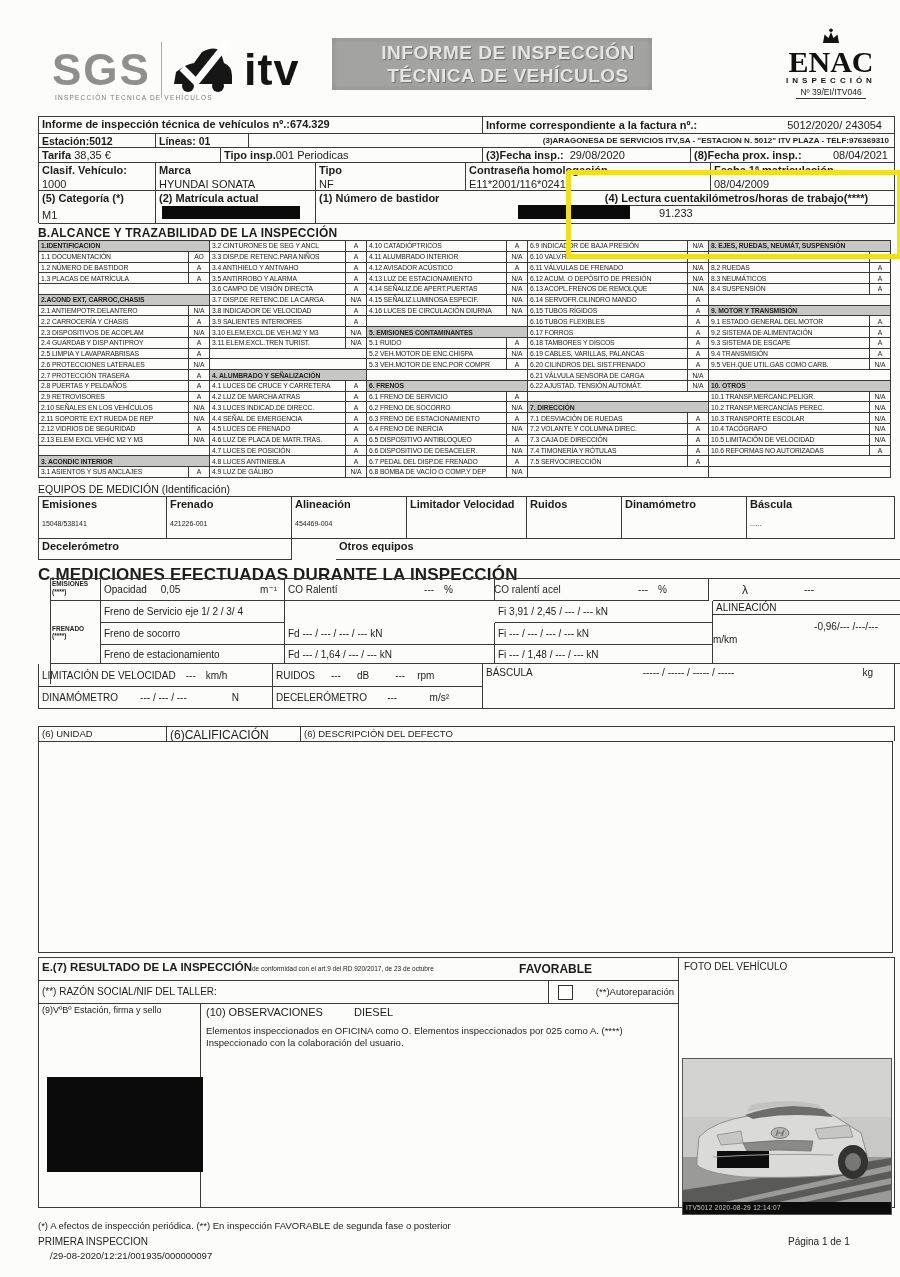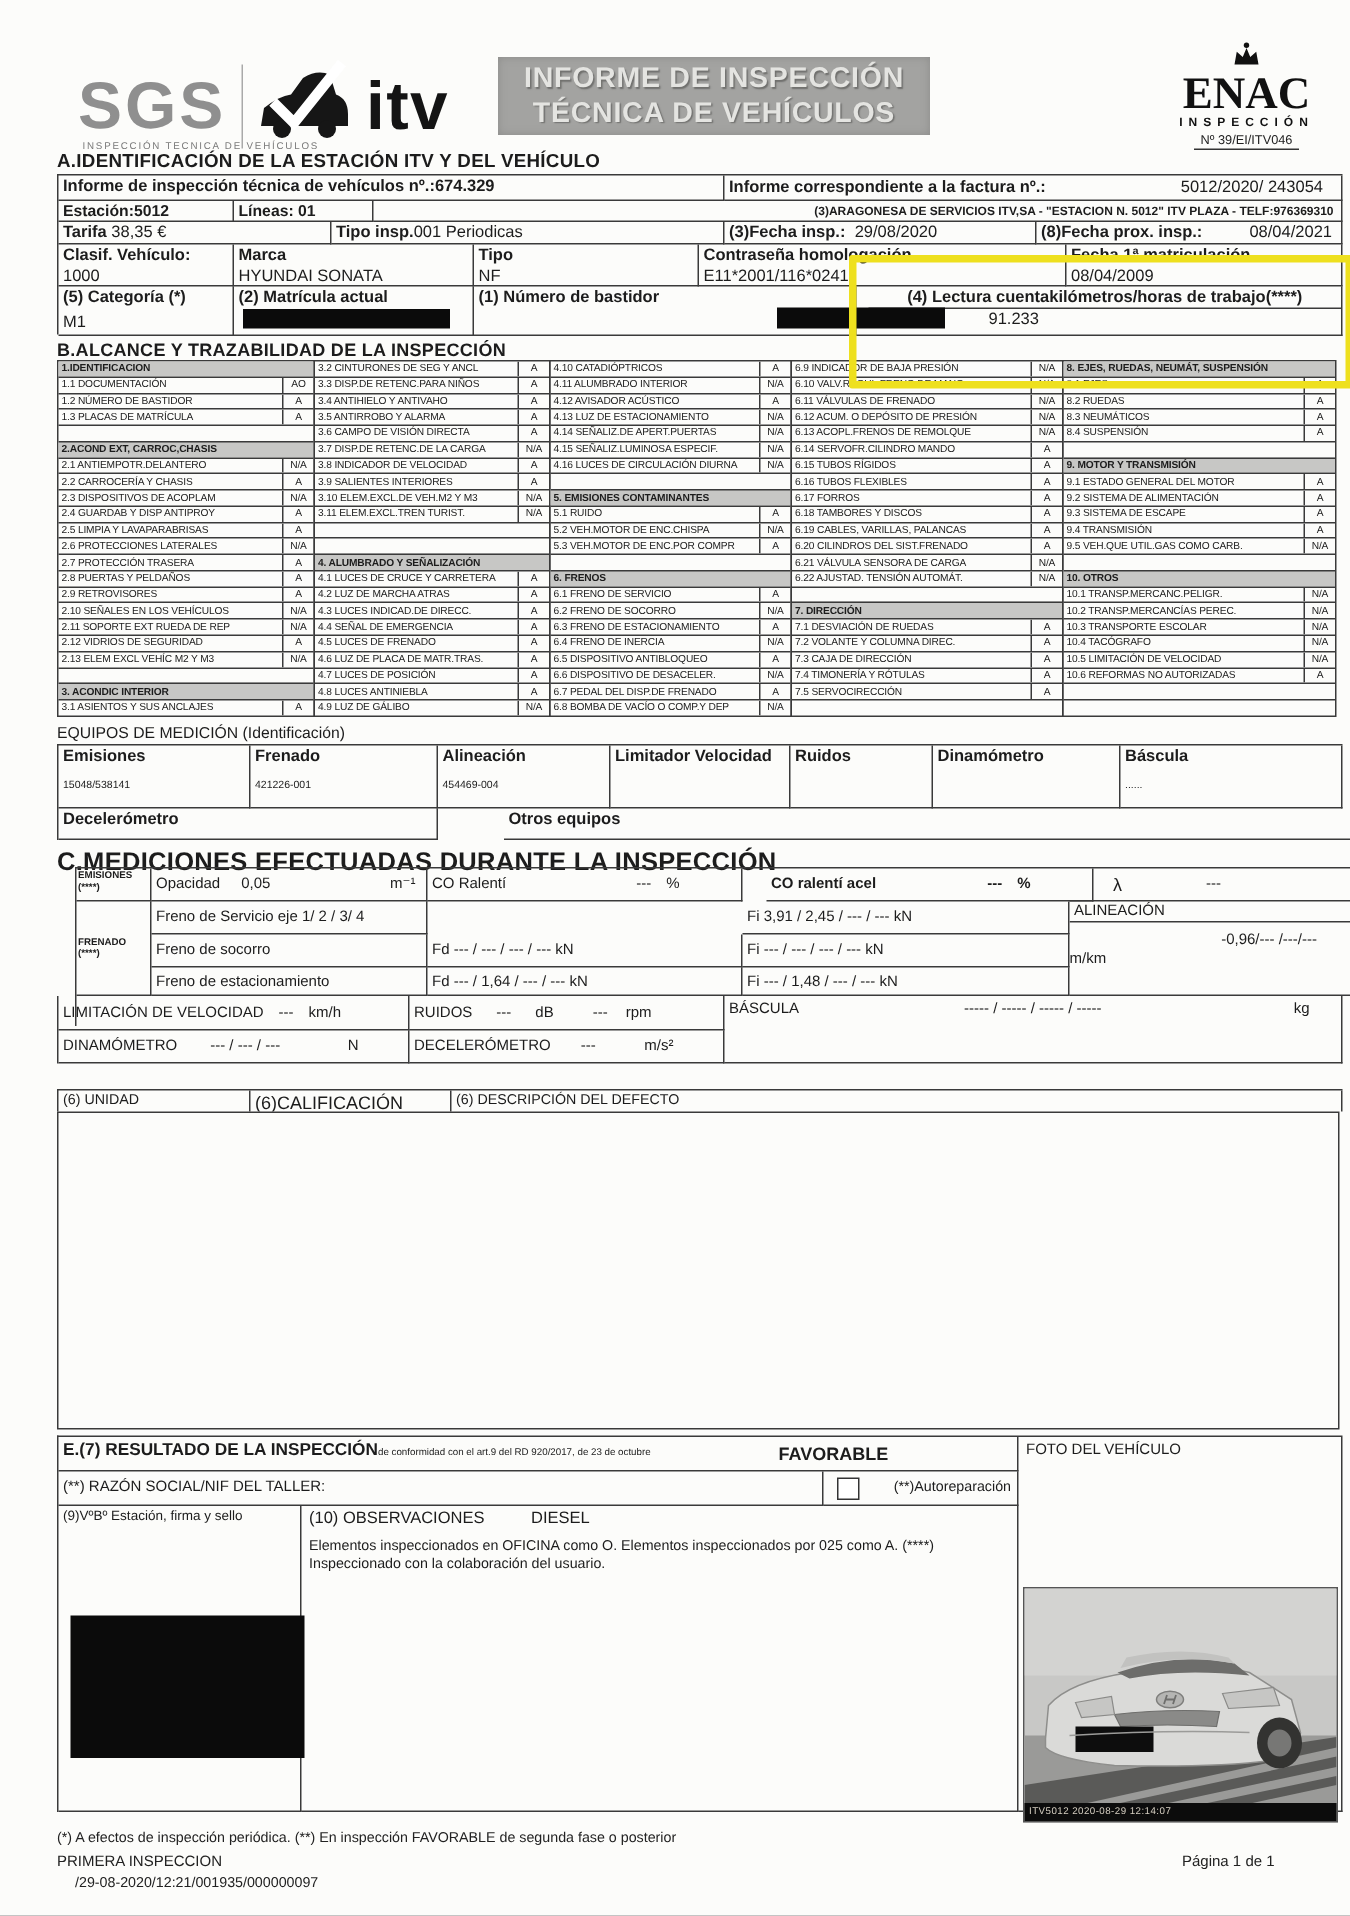--- a/index.html
+++ b/index.html
@@ -73,38 +73,37 @@
         <path d="M2,44 L4,32 Q14,24 22,23 L30,12 Q40,6 48,10 L52,23 Q60,26 60,36 L60,44 Z" fill="#161616"></path>
         <circle cx="16" cy="46" r="6" fill="#161616"></circle>
           <circle cx="46" cy="46" r="6" fill="#161616"></circle>
         <polyline points="10,28 24,42 56,2" fill="none" stroke="#fff" stroke-width="7"></polyline>
       </svg>
     </span>
     <span id="itv-text">itv</span>
   </div>
   <div id="logo-sub" class="abs" style="left:55px;top:94px;">INSPECCIÓN TECNICA DE VEHÍCULOS</div>
 
-  <div id="title-box" class="abs" style="left:332px;top:38px;width:288px;height:52px;">
+  <div id="title-box" class="abs" style="left:332px;top:38px;width:288px;height:52px;padding-left:32px;">
     <div>INFORME DE INSPECCIÓN</div>
     <div>TÉCNICA DE VEHÍCULOS</div>
   </div>
 
   <div id="enac" class="abs" style="left:768px;top:28px;width:126px;">
     <span>
       <svg width="22" height="17" viewBox="0 0 22 17">
         <circle cx="11" cy="2.2" r="1.8" fill="#111"></circle>
         <path d="M3,15 L19,15 L17.5,6.5 L13.5,10 L11,4 L8.5,10 L4.5,6.5 Z" fill="#111"></path>
       </svg>
     </span>
     <span id="enac-name">ENAC</span>
     <span id="enac-sub">INSPECCIÓN</span>
     <span id="enac-num">Nº 39/EI/ITV046</span>
   </div>
 
-  <div class="sec-title" style="left:38px;top:100px;">A.IDENTIFICACIÓN DE LA ESTACIÓN ITV Y DEL VEHÍCULO</div>
 
   <div class="tbl" style="left:38px;top:116px;width:857px;height:107px;">
 
     <div class="cell" style="left:0;top:0;width:444px;height:17px;">
       <span class="lbl">Informe de inspección técnica de vehículos nº.:</span><span class="lbl">674.329</span>
     </div>
     <div class="cell flexrow" style="left:444px;top:0;width:412px;height:17px;justify-content:space-between;padding-right:12px;">
       <span class="lbl">Informe correspondiente a la factura nº.:</span>
       <span>5012/2020/ 243054</span>
     </div>
@@ -614,21 +613,21 @@
     <div class="cell flexrow c-txt" style="left:50px;top:0;width:184px;height:22px;">
       <span>Opacidad</span>
       <span style="margin-left:14px;">0,05</span>
       <span style="margin-left:auto;padding-right:4px;">m⁻¹</span>
     </div>
     <div class="cell flexrow c-txt" style="left:234px;top:0;width:210px;height:22px;">
       <span>CO Ralentí</span>
       <span style="margin-left:auto;">---</span>
       <span style="margin-left:10px;padding-right:38px;">%</span>
     </div>
-    <div class="cell flexrow c-txt" style="left:460px;top:0;width:218px;height:22px;font-weight:bold;">
+    <div class="cell flexrow c-txt" style="left:440px;top:0;width:218px;height:22px;">
       <span>CO ralentí acel</span>
       <span style="margin-left:auto;">---</span>
       <span style="margin-left:10px;padding-right:38px;">%</span>
     </div>
     <div class="cell flexrow c-txt" style="left:662px;top:0;width:194px;height:22px;">
       <span style="padding-left:26px;font-size:12px;">λ</span>
       <span style="margin-left:56px;">---</span>
     </div>
     <div class="cell flexrow c-txt" style="left:50px;top:22px;width:184px;height:22px;">Freno de Servicio eje 1/ 2 / 3/ 4</div>
     <div class="cell flexrow c-txt" style="left:444px;top:22px;width:218px;height:22px;">Fi  3,91 / 2,45 / --- / ---  kN</div>

